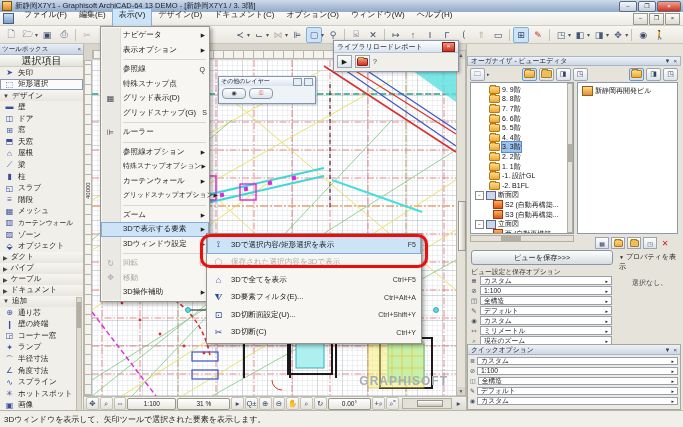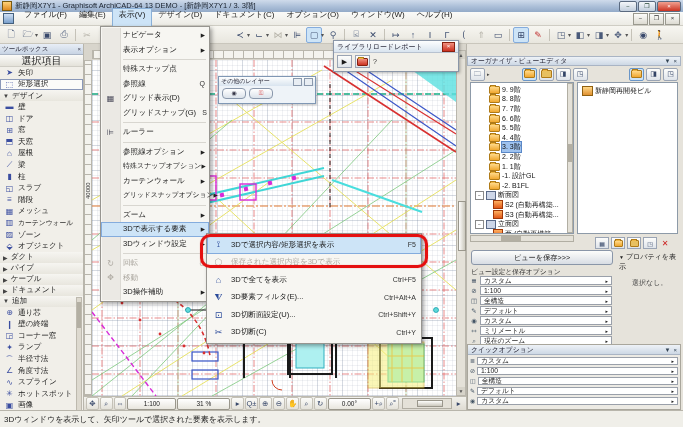--- a/index.html
+++ b/index.html
@@ -369,20 +369,21 @@
           <circle cx="152" cy="250" r="2.5"></circle>
             <circle cx="198" cy="250" r="2.5"></circle>
             <circle cx="244" cy="250" r="2.5"></circle>
           <circle cx="296" cy="250" r="2.5"></circle>
             <circle cx="152" cy="188" r="2.5"></circle>
             <circle cx="244" cy="188" r="2.5"></circle>
           <circle cx="344" cy="250" r="2.5"></circle>
             <circle cx="96" cy="250" r="2.5"></circle>
         </g>
       </svg>
+      <div class="watermark">GRAPHISOFT</div>
 
       
       <div class="layerspal">
         <div class="lt">
             <span>その他のレイヤー</span>
           <span class="sq" style="margin-left:auto"></span>
           <span class="sq"></span>
           </div>
         <div class="lb">
           <div class="lpbtn">◉</div>
@@ -823,25 +824,25 @@
     <div class="mrow">
         <span>ナビゲータ</span>
         <span class="sub">▶</span>
       </div>
     <div class="mrow">
         <span>表示オプション</span>
         <span class="sub">▶</span>
       </div>
     <div class="msep"></div>
     <div class="mrow">
-        <span>特殊スナップ点</span>
-      </div>
-    <div class="mrow">
         <span>参照線</span>
         <span class="sc">Q</span>
+      </div>
+    <div class="mrow">
+        <span>特殊スナップ点</span>
       </div>
     <div class="mrow">
         <span class="mico">▦</span>
         <span>グリッド表示(D)</span>
       </div>
     <div class="mrow">
         <span>グリッドスナップ(G)</span>
         <span class="sc">S</span>
       </div>
     <div class="msep"></div>

